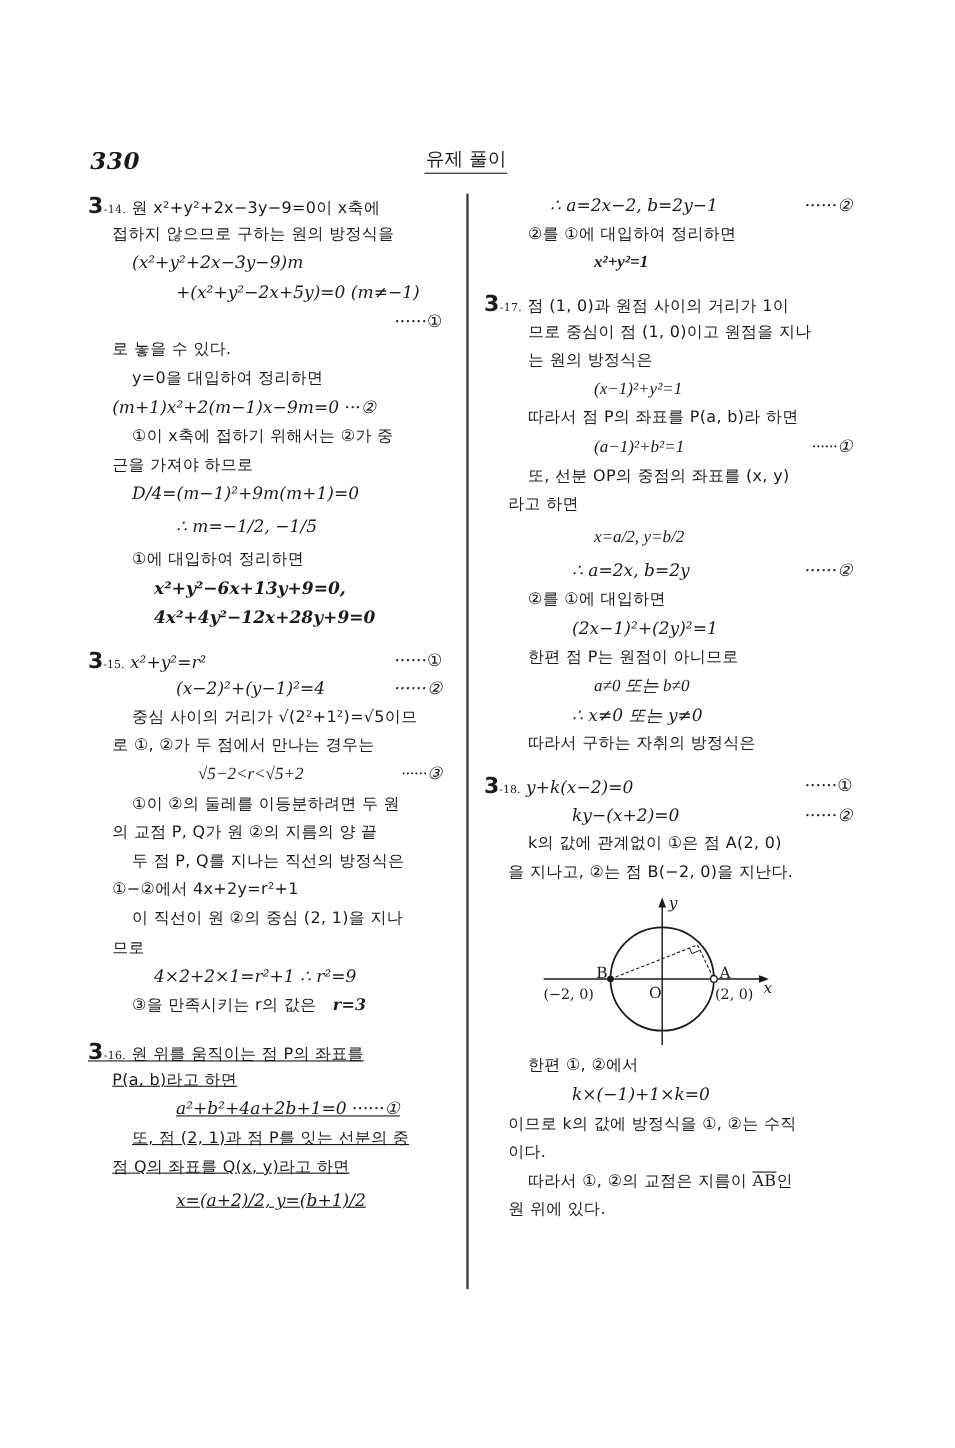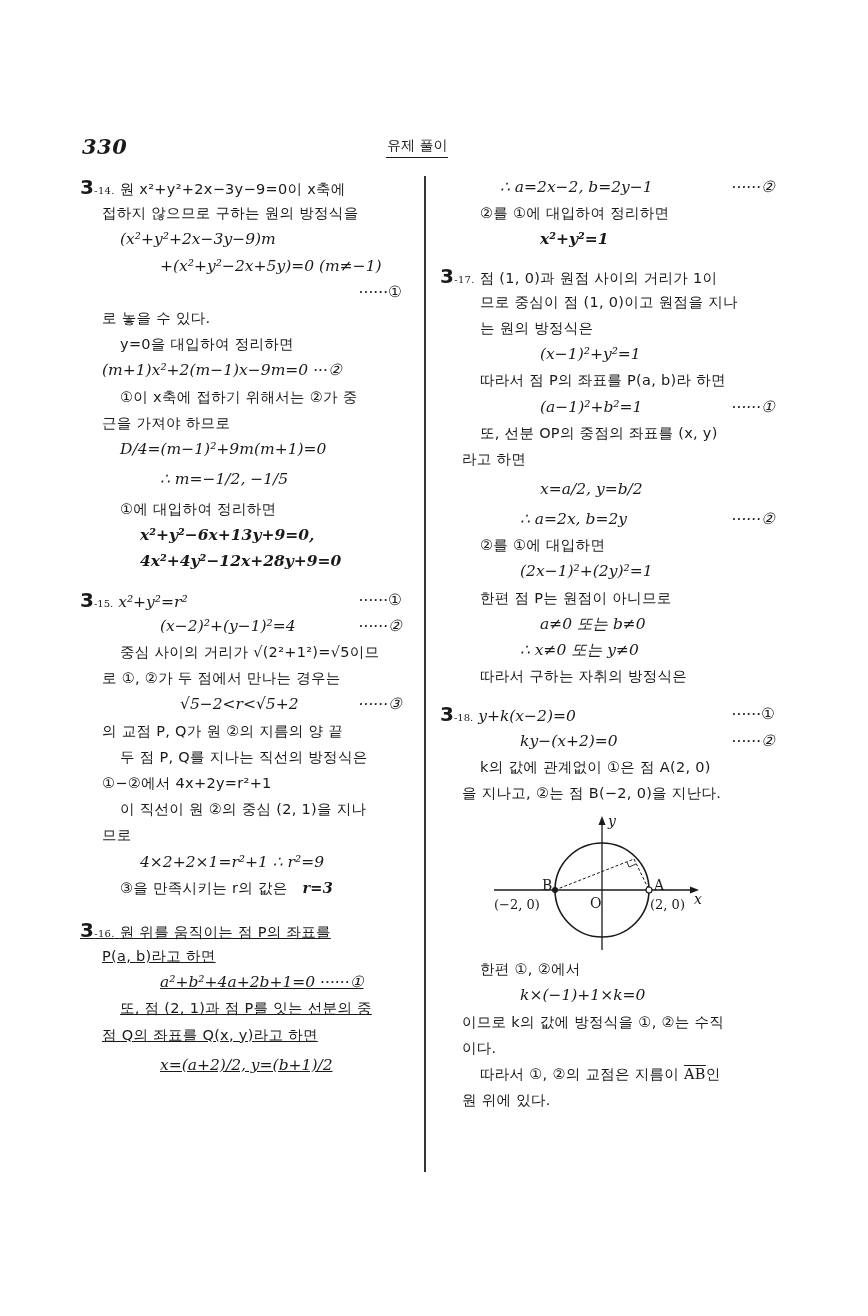--- a/index.html
+++ b/index.html
@@ -1,32 +1,32 @@
 <!DOCTYPE html>
 <html><head>
 <meta charset="utf-8">
 <style>
   html, body { margin: 0; padding: 0; background: #ffffff; }
   body { width: 868px; height: 1316px; position: relative; overflow: hidden;
          font-family: "DejaVu Serif", "Liberation Serif", serif; color: #1a1a1a; }
   .page-num { position: absolute; left: 82px; top: 134px; font-size: 21px; font-weight: bold;
               font-style: italic; font-family: "DejaVu Serif", serif; letter-spacing: 0.5px; }
-  .section-title { position: absolute; left: 386px; top: 134px; font-size: 14px;
+  .section-title { position: absolute; left: 386px; top: 134px; font-size: 17px;
                    font-family: "DejaVu Sans", sans-serif; border-bottom: 1.5px solid #1a1a1a;
                    padding: 0 1px 1px 1px; line-height: 22px; }
   .divider { position: absolute; left: 424px; top: 176px; width: 1.5px; height: 996px; background: #333; }
   .col { position: absolute; top: 174px; font-size: 15.5px; line-height: 26.2px; }
   .col-left { left: 80px; width: 332px; }
   .col-right { left: 440px; width: 345px; }
   .ln { position: relative; height: 26.2px; white-space: nowrap; }
   .ln.ind1 { padding-left: 22px; }
   .ln.ind2 { padding-left: 40px; }
   .ln.ind3 { padding-left: 60px; }
   .ln.ind4 { padding-left: 80px; }
-  .ln.ind5 { padding-left: 100px; }
+  .ln.ind5 { padding-left: 100px; font-family: Liberation Serif, serif; }
   .ln.tall { height: 34px; line-height: 34px; }
   .kr { font-family: "DejaVu Sans", sans-serif; font-size: 14.5px; letter-spacing: 0.3px; }
   .math { font-family: "DejaVu Serif", serif; font-style: italic; }
   .bold { font-weight: bold; }
   .pnum { font-family: "DejaVu Sans", sans-serif; font-weight: bold; font-size: 20px; }
   .pnum-rest { font-family: "DejaVu Serif", serif; font-size: 10px; }
   .tag { position: absolute; right: 10px; top: 0; }
   .diagram { position: relative; margin-left: 54px; width: 210px; height: 140px; margin-top: 4px; margin-bottom: 6px; }
   .diagram svg { position: absolute; left: 0; top: 0; }
   .diag-label { position: absolute; font-size: 14px; font-family: "DejaVu Serif", serif; }
@@ -73,20 +73,21 @@
     <div class="ln ind4 math">
       <span>(x−2)²+(y−1)²=4</span>
       <span class="tag">······②</span>
     </div>
     <div class="ln ind2 kr">중심 사이의 거리가 √(2²+1²)=√5이므</div>
     <div class="ln ind1 kr">로 ①, ②가 두 점에서 만나는 경우는</div>
     <div class="ln ind5 math">
       <span>√5−2&lt;r&lt;√5+2</span>
       <span class="tag">······③</span>
     </div>
+    <div class="ln ind2 kr">①이 ②의 둘레를 이등분하려면 두 원</div>
     <div class="ln ind1 kr">의 교점 P, Q가 원 ②의 지름의 양 끝</div>
     <div class="ln ind2 kr">두 점 P, Q를 지나는 직선의 방정식은</div>
     <div class="ln ind1 kr">①−②에서   4x+2y=r²+1</div>
     <div class="ln ind2 kr">이 직선이 원 ②의 중심 (2, 1)을 지나</div>
     <div class="ln ind1 kr">므로</div>
     <div class="ln ind3 math">4×2+2×1=r²+1     ∴ r²=9</div>
     <div class="ln ind2 kr">
       <span>③을 만족시키는 r의 값은</span>
       <span class="math bold" style="margin-left:10px;">r=3</span>
     </div>

